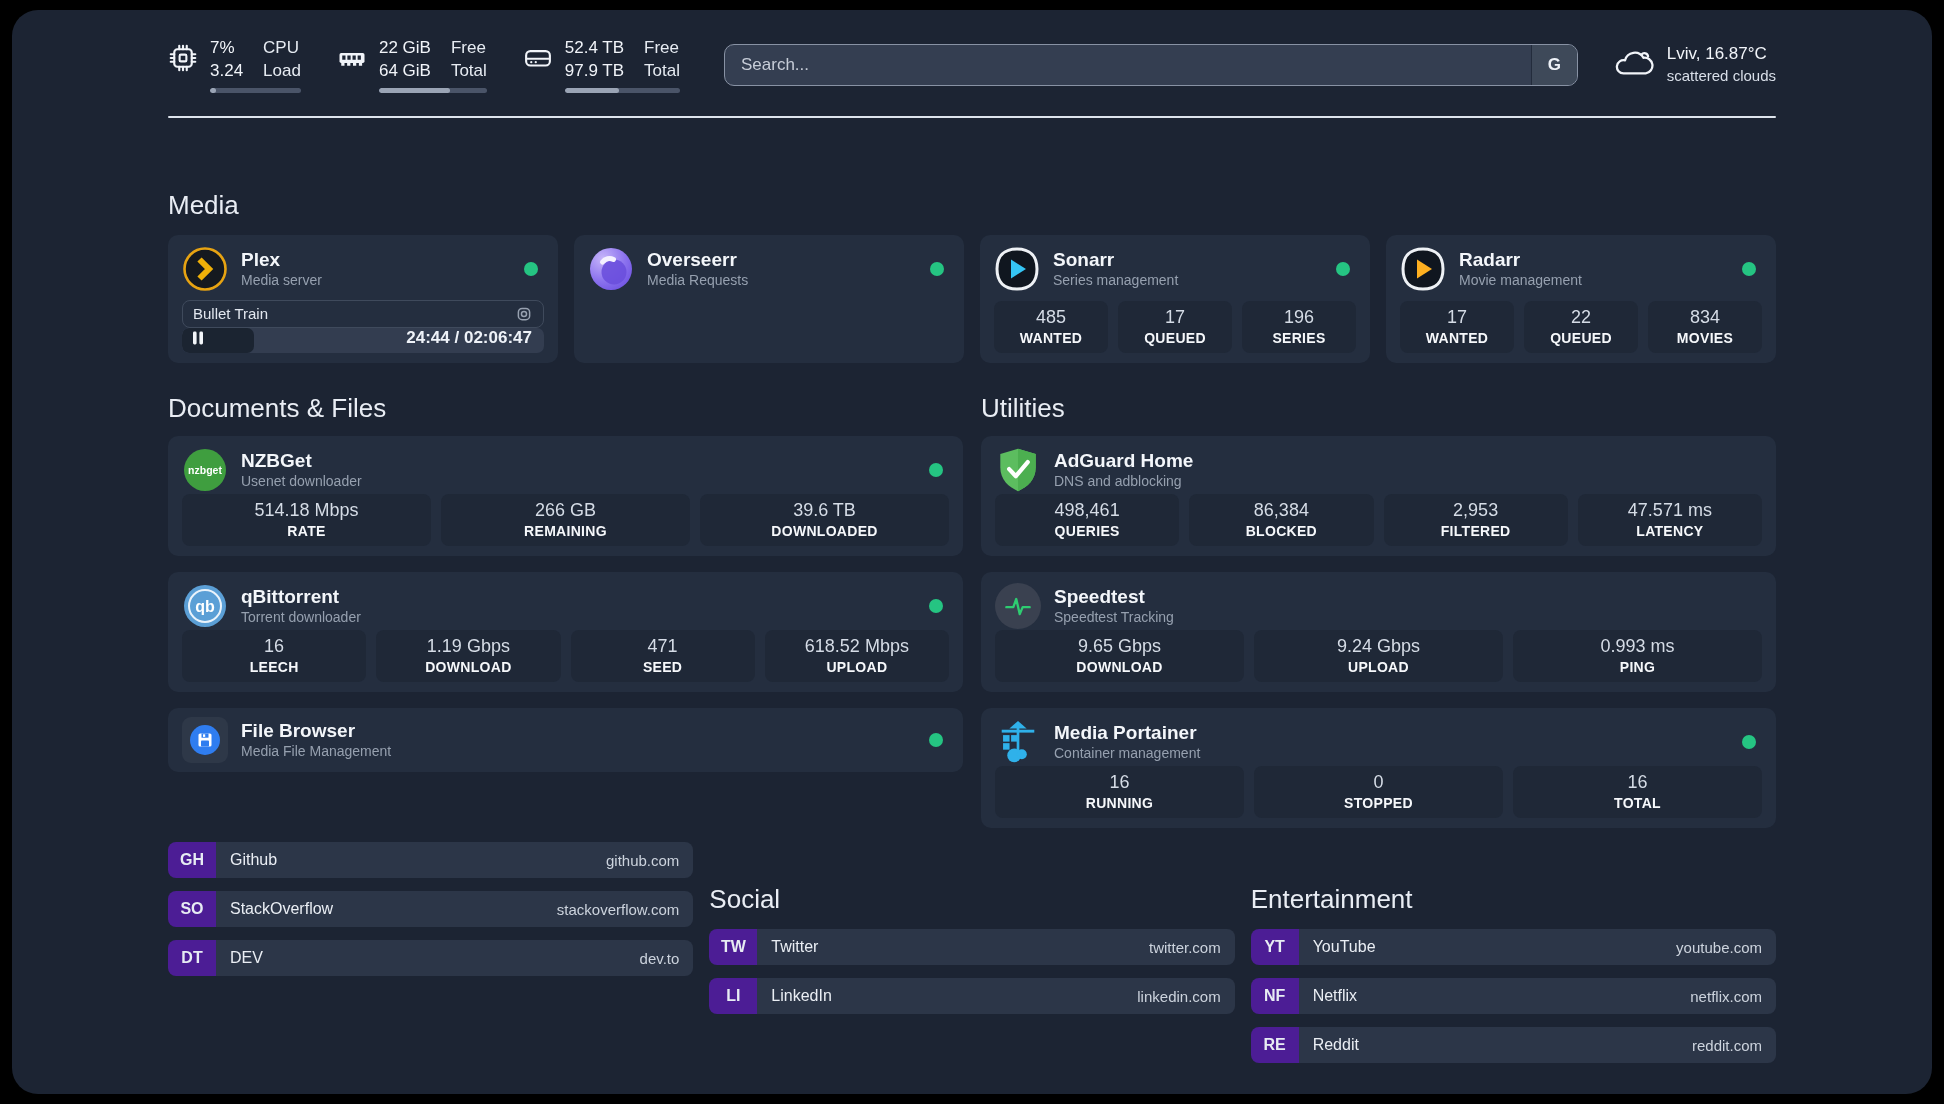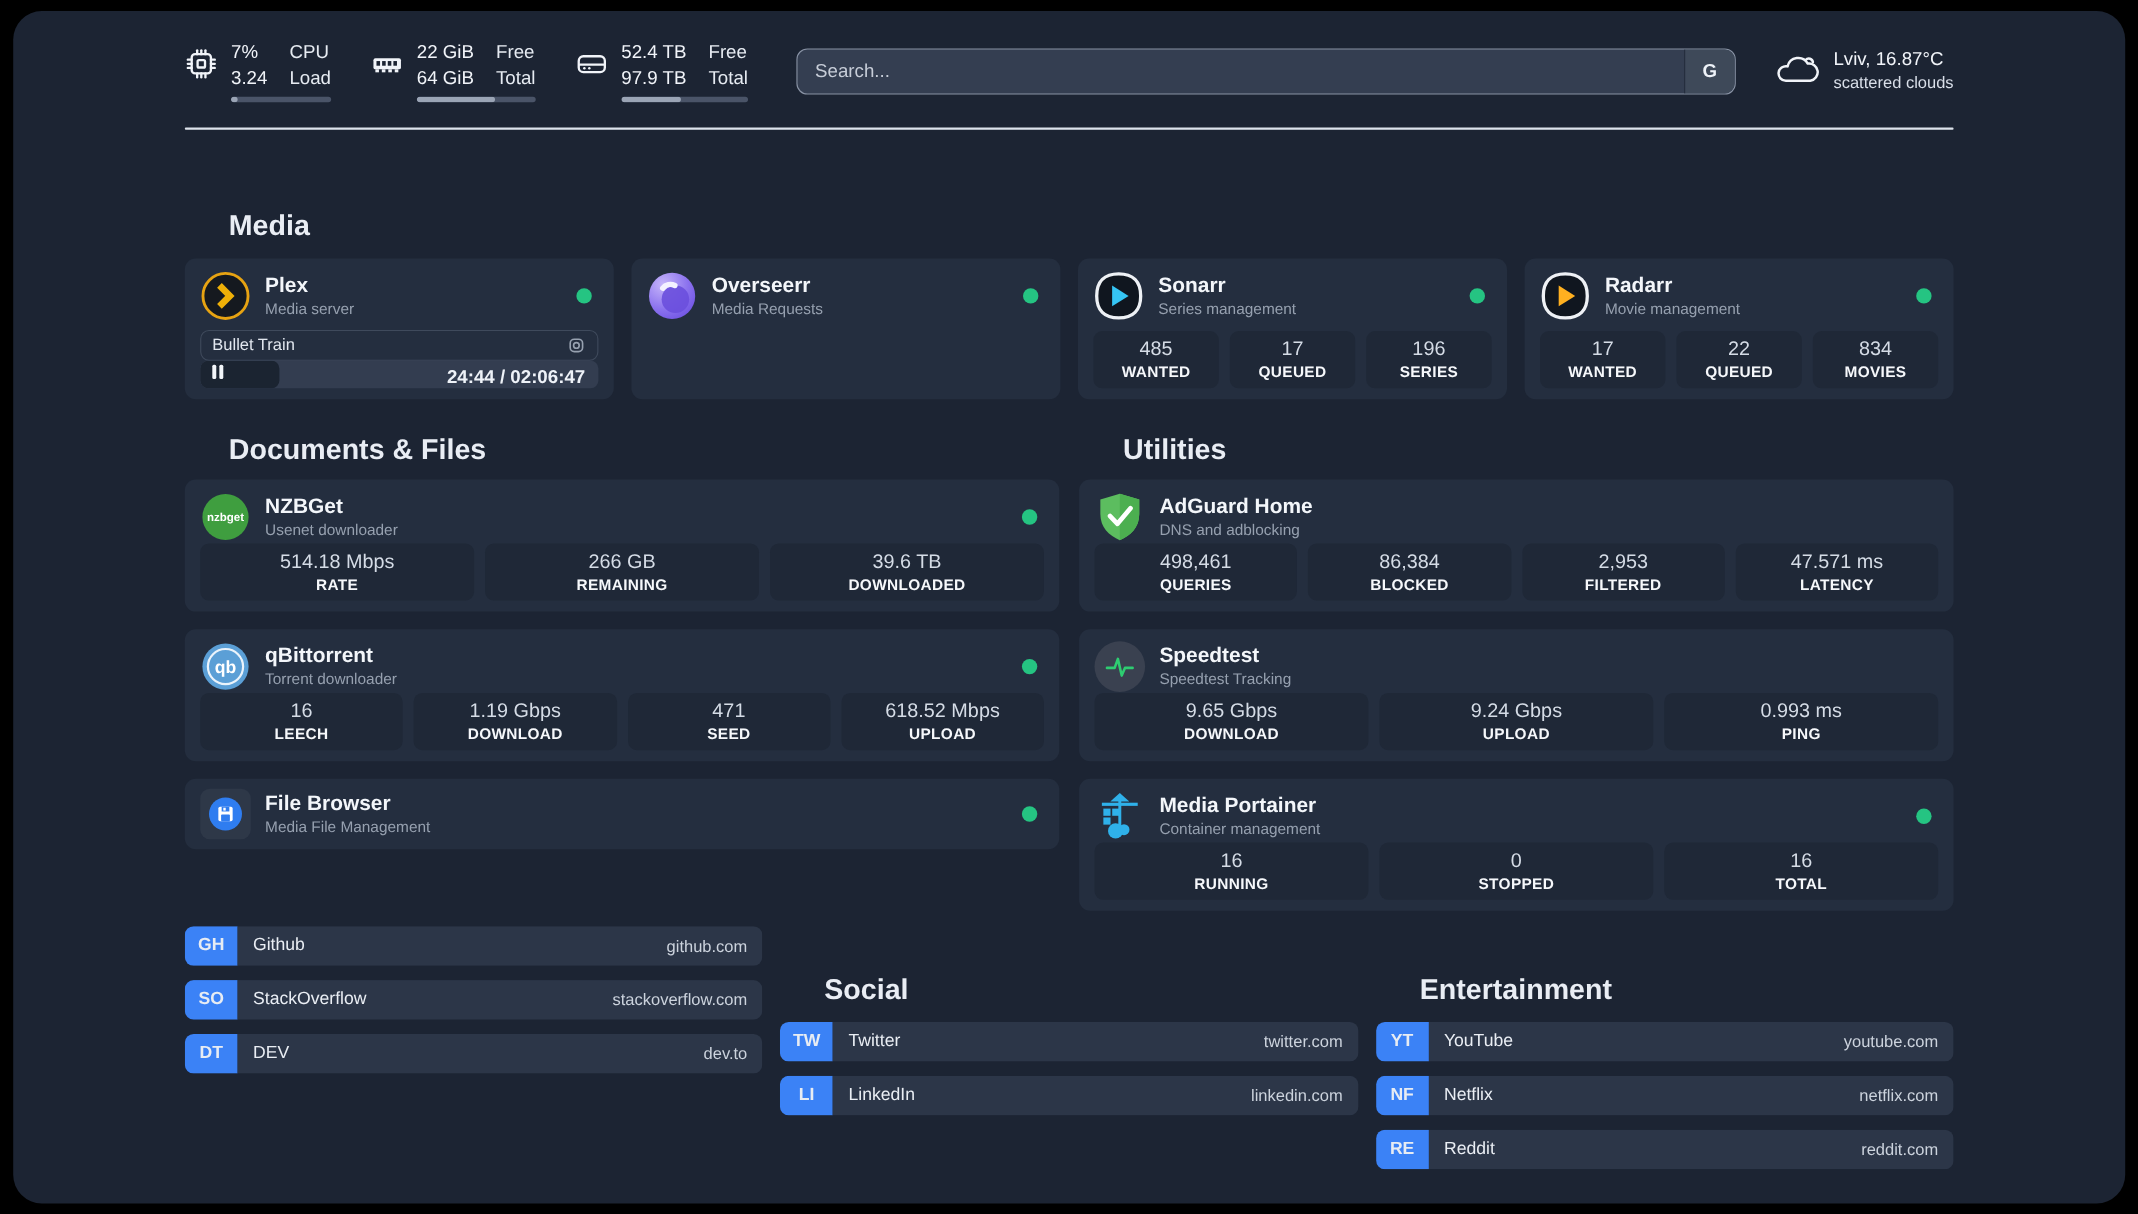--- a/index.html
+++ b/index.html
@@ -23,21 +23,21 @@
   .search-btn { width:46px; height:100%; background:#3e4959; border:none; border-left:1px solid #232c3c; color:#eef2f8; font-size:17px; font-weight:700; font-family:inherit; cursor:pointer; }
 
   .weather { display:flex; align-items:center; gap:13px; }
   .weather-text { line-height:1.35; }
   .weather-loc { font-size:17px; color:#f1f4f9; font-weight:500; }
   .weather-cond { font-size:15px; color:#d9dfe9; }
 
   .divider { margin-top:26px; height:2px; background:#dde3ec; border:none; border-radius:1px; }
 
   
-  h2.section-title { margin-top:72px; font-size:26px; font-weight:700; color:#e9edf4;margin-left:40px; }
+  h2.section-title { margin-top:72px; font-size:26px; font-weight:400; color:#e9edf4; }
   .mid h2.section-title, .bottom h2.section-title { margin-top:30px; }
   .bottom h2.section-title { margin-top:56px; }
 
   .media-grid { display:grid; grid-template-columns:repeat(4,1fr); gap:16px; margin-top:14px; }
   .mid { display:grid; grid-template-columns:1fr 1fr; gap:18px; }
   .col-stack { display:flex; flex-direction:column; gap:16px; margin-top:12px; }
 
   .card { background:#242e3f; border-radius:10px; padding:10px 14px; display:flex; flex-direction:column; cursor:pointer; }
   .card.h128 { height:128px; }
   .card.h120 { height:120px; }
@@ -54,29 +54,29 @@
   .cols-3 { grid-template-columns:repeat(3,1fr); }
   .cols-4 { grid-template-columns:repeat(4,1fr); }
   .stat { background:#1f2837; border-radius:8px; text-align:center; padding:5px 4px 6px; }
   .stat-v { font-size:18px; color:#d5dce6; line-height:1.3; }
   .stat-l { font-size:14px; font-weight:700; color:#f6f8fb; letter-spacing:.3px; line-height:1.25; }
 
   
   .plex-panel { margin-top:7px; height:29px; border:1.5px solid #3f4a5c; border-radius:8px; display:flex; align-items:center; justify-content:space-between; padding:0 10px; }
   .plex-title { font-size:15px; color:#e2e7ef; }
   .gear-btn { background:none; border:none; cursor:pointer; display:flex; padding:0; }
-  .progress { margin-top:0; height:26px; background:#333d50; border-radius:7px; position:relative; display:flex; align-items:flex-end; overflow:hidden; }
+  .progress { margin-top:0; height:26px; background:#333d50; border-radius:7px; position:relative; display:flex; align-items:flex-start; overflow:hidden; }
   .progress-fill { position:absolute; left:0; top:0; bottom:0; background:#1b2431; border-radius:7px; display:flex; align-items:center; padding-left:10px; }
   .time { margin-left:auto; padding-right:12px; font-weight:700; font-size:17px; color:#eef2f8; position:relative; }
 
   
   .bottom { display:grid; grid-template-columns:1fr 1fr 1fr; gap:16px; }
   .linkrows { margin-top:14px; }
   .linkrow { display:flex; height:36px; margin-bottom:13px; border-radius:8px; overflow:hidden; cursor:pointer; }
-  .abbr { width:48px; flex:none; background:#3b82f6; display:flex; align-items:center; justify-content:center; font-size:16px; font-weight:700; color:#e7ecf3; }
+  .abbr { width:48px; flex:none; background:#4c1d95; display:flex; align-items:center; justify-content:center; font-size:16px; font-weight:700; color:#e7ecf3; }
   .linkbar { flex:1; background:#2c3648; display:flex; align-items:center; justify-content:space-between; padding:0 14px; }
   .link-name { font-size:16px; color:#eaeef4; }
   .link-url  { font-size:15px; color:#ccd3dd; }
 
   .round-badge { border-radius:50%; display:flex; align-items:center; justify-content:center; }
   .fb-tile { width:46px; height:46px; border-radius:9px; background:#2e3848; display:flex; align-items:center; justify-content:center; }
 </style>
 </head>
 <body>
 

